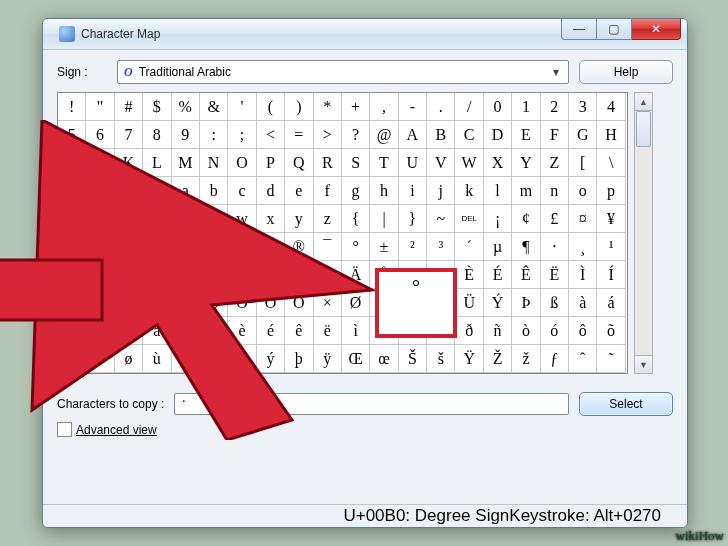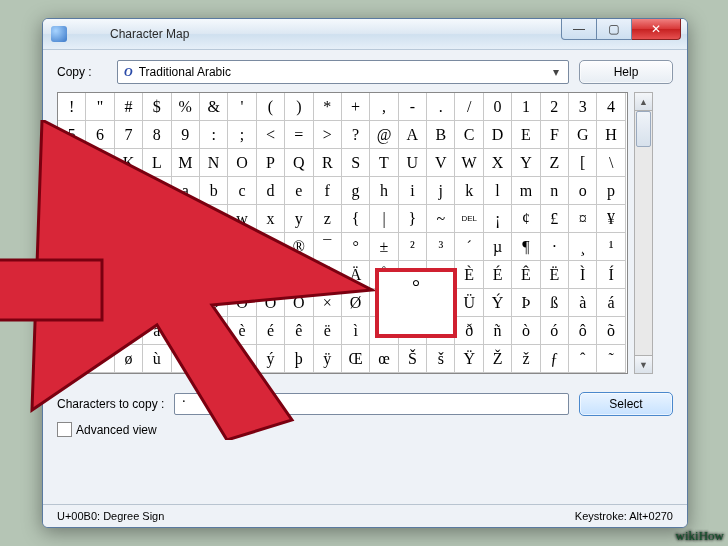--- a/index.html
+++ b/index.html
@@ -24,23 +24,22 @@
     border-radius: 6px;
     box-shadow: 0 4px 20px rgba(0,0,0,.4);
     overflow: hidden;
   }
   .titlebar {
     height: 30px;
     background: linear-gradient(#f5f9fd,#dde8f3 48%,#cfe0ef 52%,#e6eff8);
     border-bottom: 1px solid #b8c8d8;
     display: flex;
     align-items: center;
-    padding-left: 8px;
+    padding-left: 16px;
     position: relative;
-    gap: 37px;
   }
   .titlebar .appicon {
     width: 16px; height: 16px;
     background: radial-gradient(circle at 30% 30%, #a8d4ff, #3a78c8);
     border-radius: 3px;
     margin-right: 6px;
   }
   .titlebar .title { color:#2a2a2a; }
   .win-btns {
     position: absolute;
@@ -149,30 +148,30 @@
     border:1px solid #9aaabf; border-radius:2px;
   }
   .copy-row { margin-top:18px;}
   .copy-input {
     flex:1; height:20px;
     background:#fff;border:1px solid #7a8aa0;border-radius:2px;
     padding:0 6px;
     font-family: "Times New Roman", serif;
     font-size:14px;
   }
-  .adv-row { margin-top:6px; display:flex;align-items:center;gap:4px;}
+  .adv-row { margin-top:6px; display:flex;align-items:center;gap:4px;text-decoration:underline;}
   .chk { width:13px;height:13px;border:1px solid #888;background:#fff;}
   .status {
     position:absolute; left:0; right:0; bottom:0;
     height:22px;
     border-top:1px solid #b8c4d0;
     background:#eef2f7;
-    display:flex;justify-content:space-between;align-items:center;
-    padding:0 14px;
-    font-size:11px;
+    display:flex;justify-content:flex-end;align-items:center;
+    padding:0 26px;
+    font-size:17px;
   }
   
   .mag {
     position:absolute;
     left:375px; top:268px;
     width:74px; height:58px;
     background:#fff;
     border:4px solid #d02030;
     z-index:20;
     display:flex;align-items:flex-start;justify-content:center;
@@ -205,21 +204,21 @@
     <span class="title">Character Map</span>
     <div class="win-btns">
       <div class="win-btn min">—</div>
       <div class="win-btn max">▢</div>
       <div class="win-btn close">✕</div>
     </div>
   </div>
 
   <div class="client">
     <div class="row font-row">
-      <span class="font-label">Copy :</span>
+      <span class="font-label">Sign :</span>
       <div class="font-combo">
         <span class="o-icon">O</span>
         <span>Traditional Arabic</span>
         <span class="dd">▾</span>
       </div>
       <div class="btn">
           <span>Help</span>
         </div>
     </div>
 

